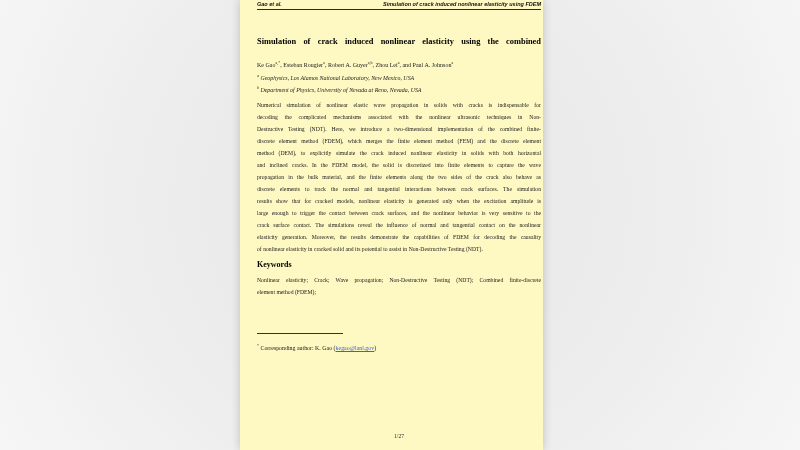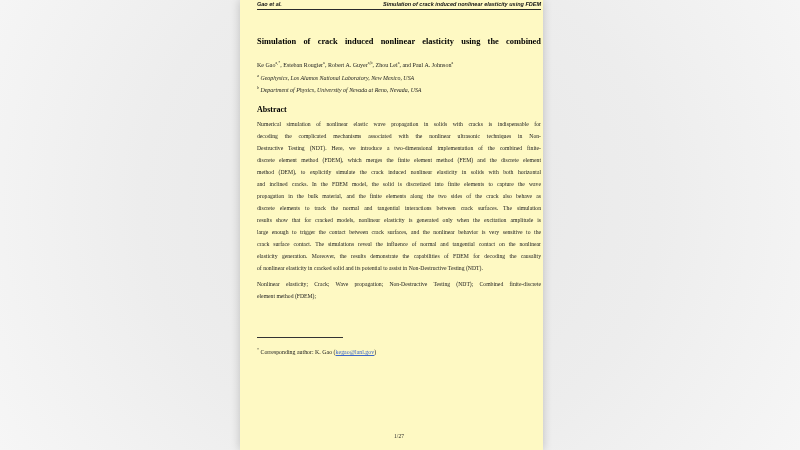--- a/index.html
+++ b/index.html
@@ -56,38 +56,38 @@
       <div class="jline">Simulation of crack induced nonlinear elasticity using the combined</div>
     </div>
 
     <div class="authors"><span>Ke Gao</span><sup>a,*</sup><span>, Esteban Rougier</span><sup>a</sup><span>, Robert A. Guyer</span><sup>a,b</sup><span>, Zhou Lei</span><sup>a</sup><span>, and Paul A. Johnson</span><sup>a</sup></div>
 
     <div class="affils">
       <div class="affil"><sup>a</sup><span> Geophysics, Los Alamos National Laboratory, New Mexico, USA</span></div>
       <div class="affil"><sup>b</sup><span> Department of Physics, University of Nevada at Reno, Nevada, USA</span></div>
     </div>
 
-    <div class="sect-heading abstract-heading">Abstract</div>
 
     <div class="abstract-body">
       <div class="bline jline">Numerical simulation of nonlinear elastic wave propagation in solids with cracks is indispensable for</div>
       <div class="bline jline">decoding the complicated mechanisms associated with the nonlinear ultrasonic techniques in Non-</div>
       <div class="bline jline">Destructive Testing (NDT). Here, we introduce a two-dimensional implementation of the combined finite-</div>
       <div class="bline jline">discrete element method (FDEM), which merges the finite element method (FEM) and the discrete element</div>
       <div class="bline jline">method (DEM), to explicitly simulate the crack induced nonlinear elasticity in solids with both horizontal</div>
       <div class="bline jline">and inclined cracks. In the FDEM model, the solid is discretized into finite elements to capture the wave</div>
       <div class="bline jline">propagation in the bulk material, and the finite elements along the two sides of the crack also behave as</div>
       <div class="bline jline">discrete elements to track the normal and tangential interactions between crack surfaces. The simulation</div>
       <div class="bline jline">results show that for cracked models, nonlinear elasticity is generated only when the excitation amplitude is</div>
       <div class="bline jline">large enough to trigger the contact between crack surfaces, and the nonlinear behavior is very sensitive to the</div>
       <div class="bline jline">crack surface contact. The simulations reveal the influence of normal and tangential contact on the nonlinear</div>
       <div class="bline jline">elasticity generation. Moreover, the results demonstrate the capabilities of FDEM for decoding the causality</div>
       <div class="bline">of nonlinear elasticity in cracked solid and its potential to assist in Non-Destructive Testing (NDT).</div>
     </div>
 
+    <div class="sect-heading keywords-heading">Keywords</div>
 
     <div class="keywords-body">
       <div class="bline jline">Nonlinear elasticity; Crack; Wave propagation; Non-Destructive Testing (NDT); Combined finite-discrete</div>
       <div class="bline">element method (FDEM);</div>
     </div>
 
     <div class="fnote-rule"></div>
 
     <div class="fnote"><sup>*</sup><span> Corresponding author: K. Gao (</span><span class="email-link">kegao@lanl.gov</span><span>)</span></div>
   </div>

